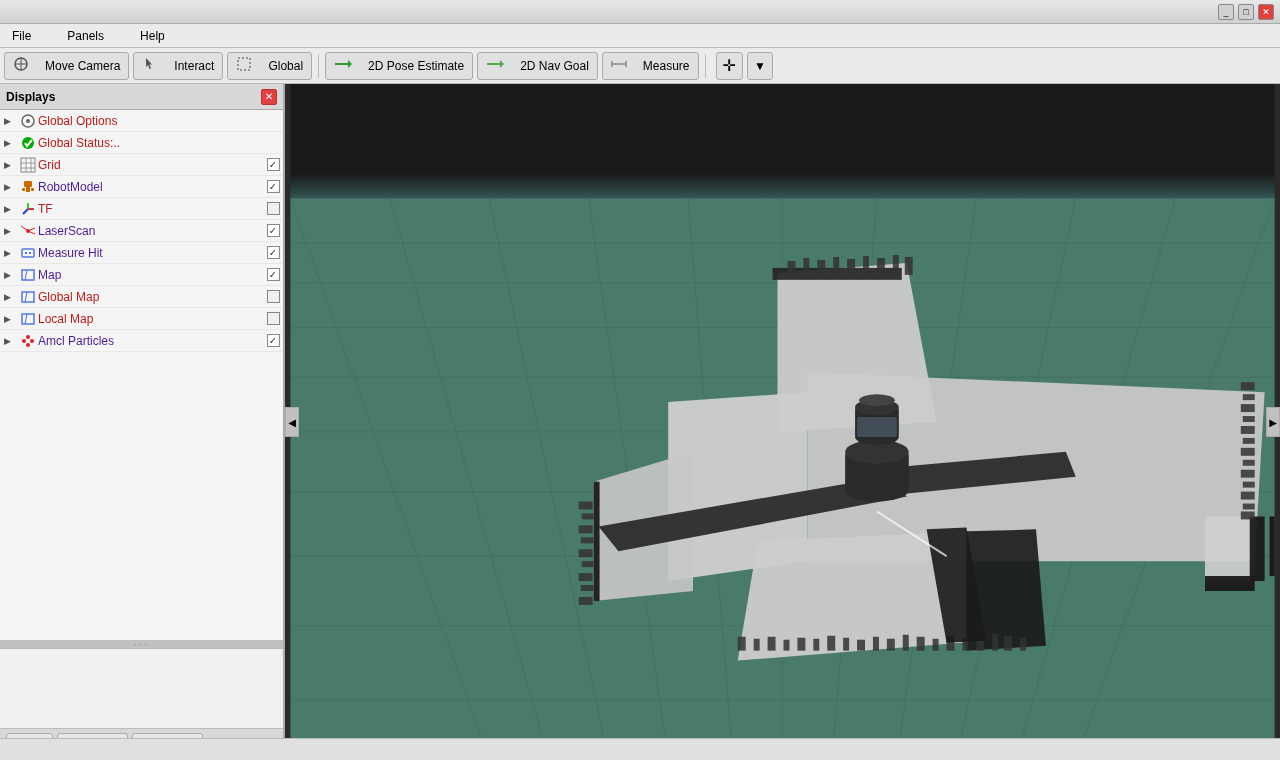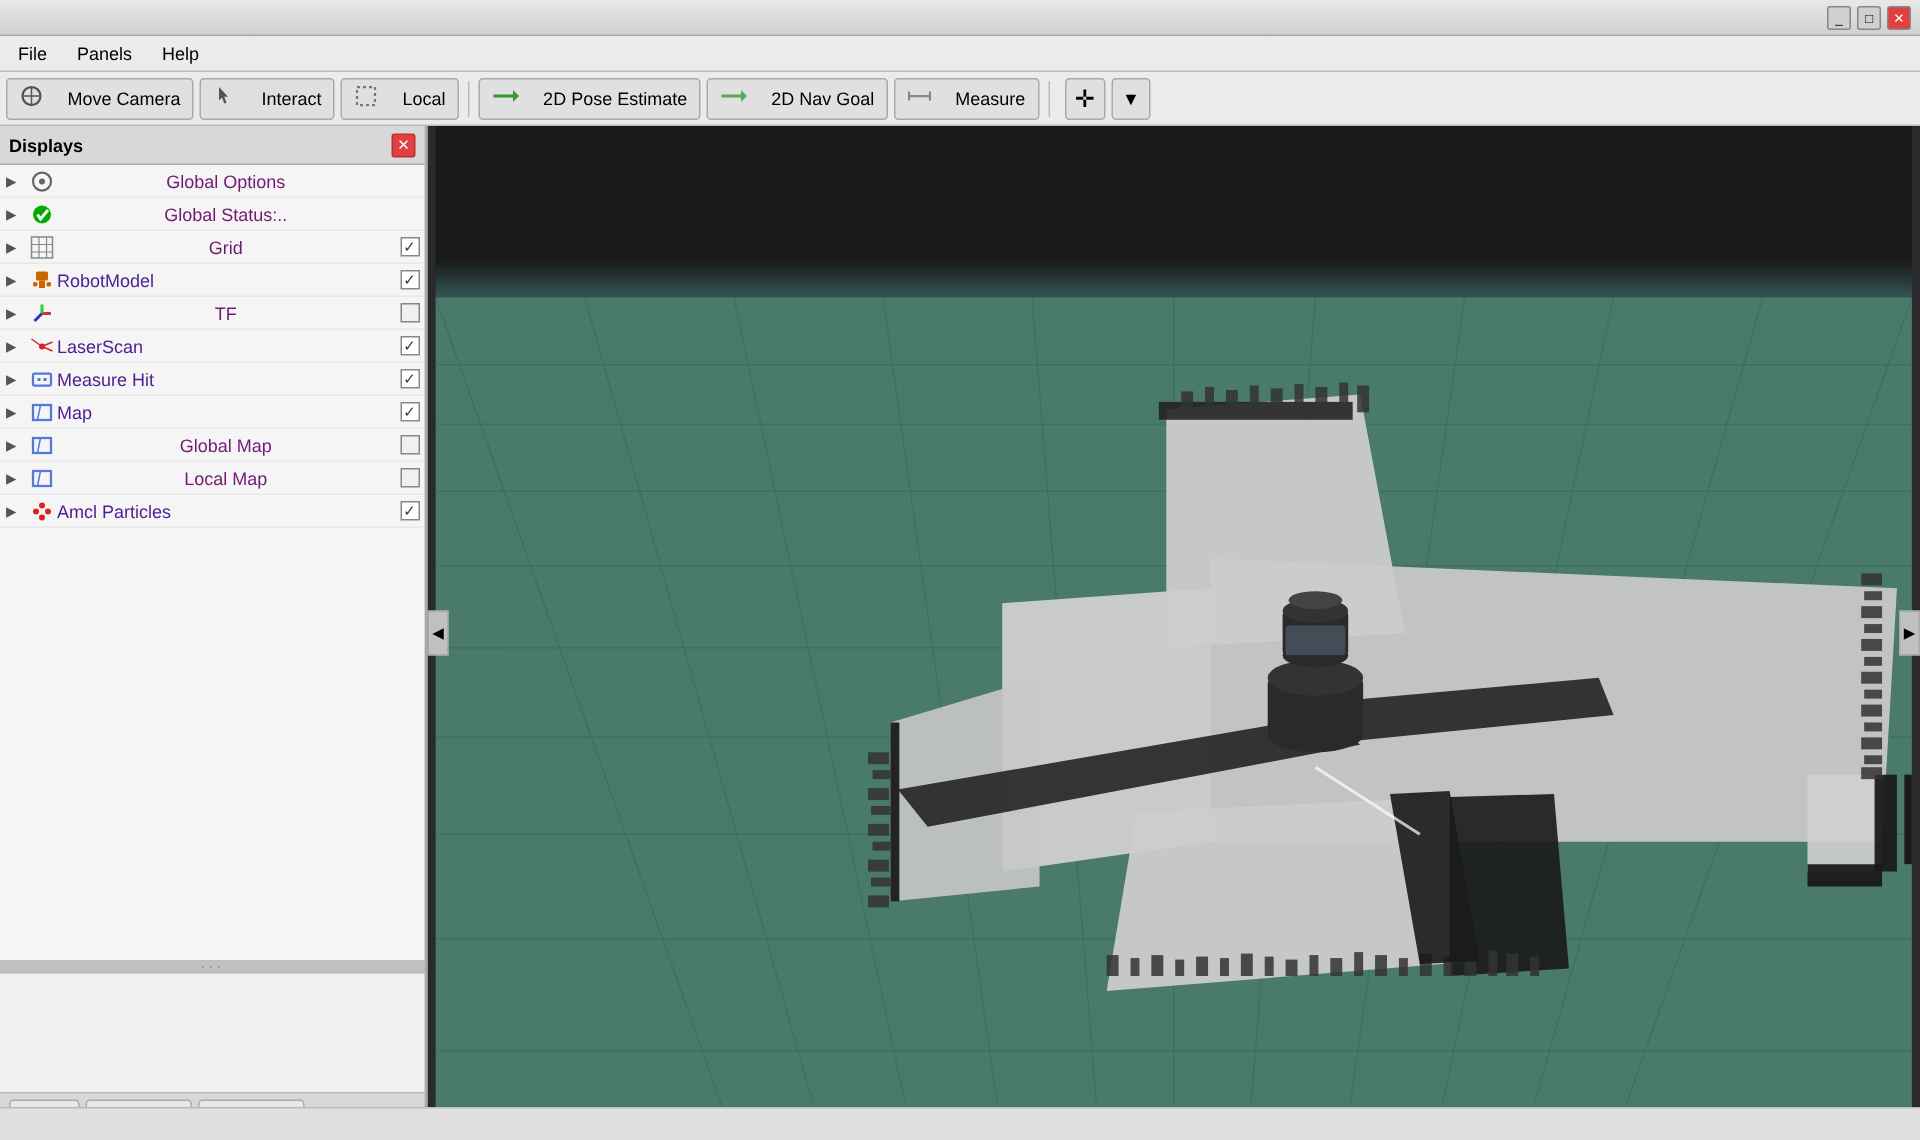--- a/index.html
+++ b/index.html
@@ -11,21 +11,21 @@
       display: flex; align-items: center; justify-content: space-between;
       border-bottom: 1px solid #aaa; padding: 0 6px;
     }
     #titlebar .title { flex: 1; text-align: center; font-size: 12px; color: #222; }
     #titlebar .win-controls { display: flex; gap: 4px; }
     #titlebar .win-btn { width: 16px; height: 16px; border: 1px solid #888; border-radius: 2px; background: #d0d0d0; display: flex; align-items: center; justify-content: center; font-size: 9px; cursor: pointer; }
 
     
     #menubar {
       width: 100%; height: 24px; background: #ebebeb;
-      display: flex; align-items: center; gap: 12px; padding: 0 8px;
+      display: flex; align-items: center; gap: 28px; padding: 0 8px;
       border-bottom: 1px solid #bbb;
     }
     #menubar span { font-size: 12px; cursor: pointer; padding: 2px 4px; }
 
     
     #toolbar {
       width: 100%; height: 36px; background: #ebebeb;
       display: flex; align-items: center; gap: 4px; padding: 0 4px;
       border-bottom: 1px solid #bbb;
     }
@@ -65,21 +65,21 @@
     .display-item .item-icon { width: 20px; height: 16px; display: flex; align-items: center; justify-content: center; }
     .display-item .item-name { flex: 1; font-size: 12px; }
     .display-item .item-check { width: 20px; height: 16px; display: flex; align-items: center; justify-content: center; }
     .check-box { width: 13px; height: 13px; border: 1px solid #888; background: white; display: flex; align-items: center; justify-content: center; font-size: 10px; }
     .check-box.checked { background: white; }
     .check-box.checked::after { content: '✓'; font-size: 10px; color: #333; }
     .check-box.empty { background: #f0f0f0; }
 
     
     .name-blue { color: #4c1d95; font-weight: normal; }
-    .name-default { color: #701a75; text-align: center; }
+    .name-default { color: #b91c1c; }
 
     
     #resize-handle { height: 8px; background: #c0c0c0; cursor: ns-resize; display: flex; align-items: center; justify-content: center; }
     #resize-handle::after { content: '···'; color: #888; font-size: 10px; letter-spacing: 2px; }
 
     
     #bottom-panel { height: 80px; background: #f0f0f0; border-top: 1px solid #bbb; display: flex; align-items: center; justify-content: center; color: #aaa; font-size: 11px; }
 
     
     #button-bar {
@@ -147,21 +147,21 @@
     </span>
     <span>Interact</span>
   </div>
 
   <div class="tool-btn">
     <span class="tool-icon">
       <svg width="16" height="16" viewBox="0 0 16 16">
           <rect x="2" y="2" width="12" height="12" fill="none" stroke="#777" stroke-width="1.5" stroke-dasharray="2,2"></rect>
         </svg>
     </span>
-    <span>Local</span>
+    <span>Global</span>
   </div>
 
   <div class="toolbar-sep"></div>
 
   <div class="tool-btn">
     <span class="tool-icon">
       <svg width="18" height="16" viewBox="0 0 18 16">
           <line x1="1" y1="8" x2="14" y2="8" stroke="#339933" stroke-width="2"></line>
           <polygon points="14,4 18,8 14,12" fill="#339933"></polygon>
         </svg>

